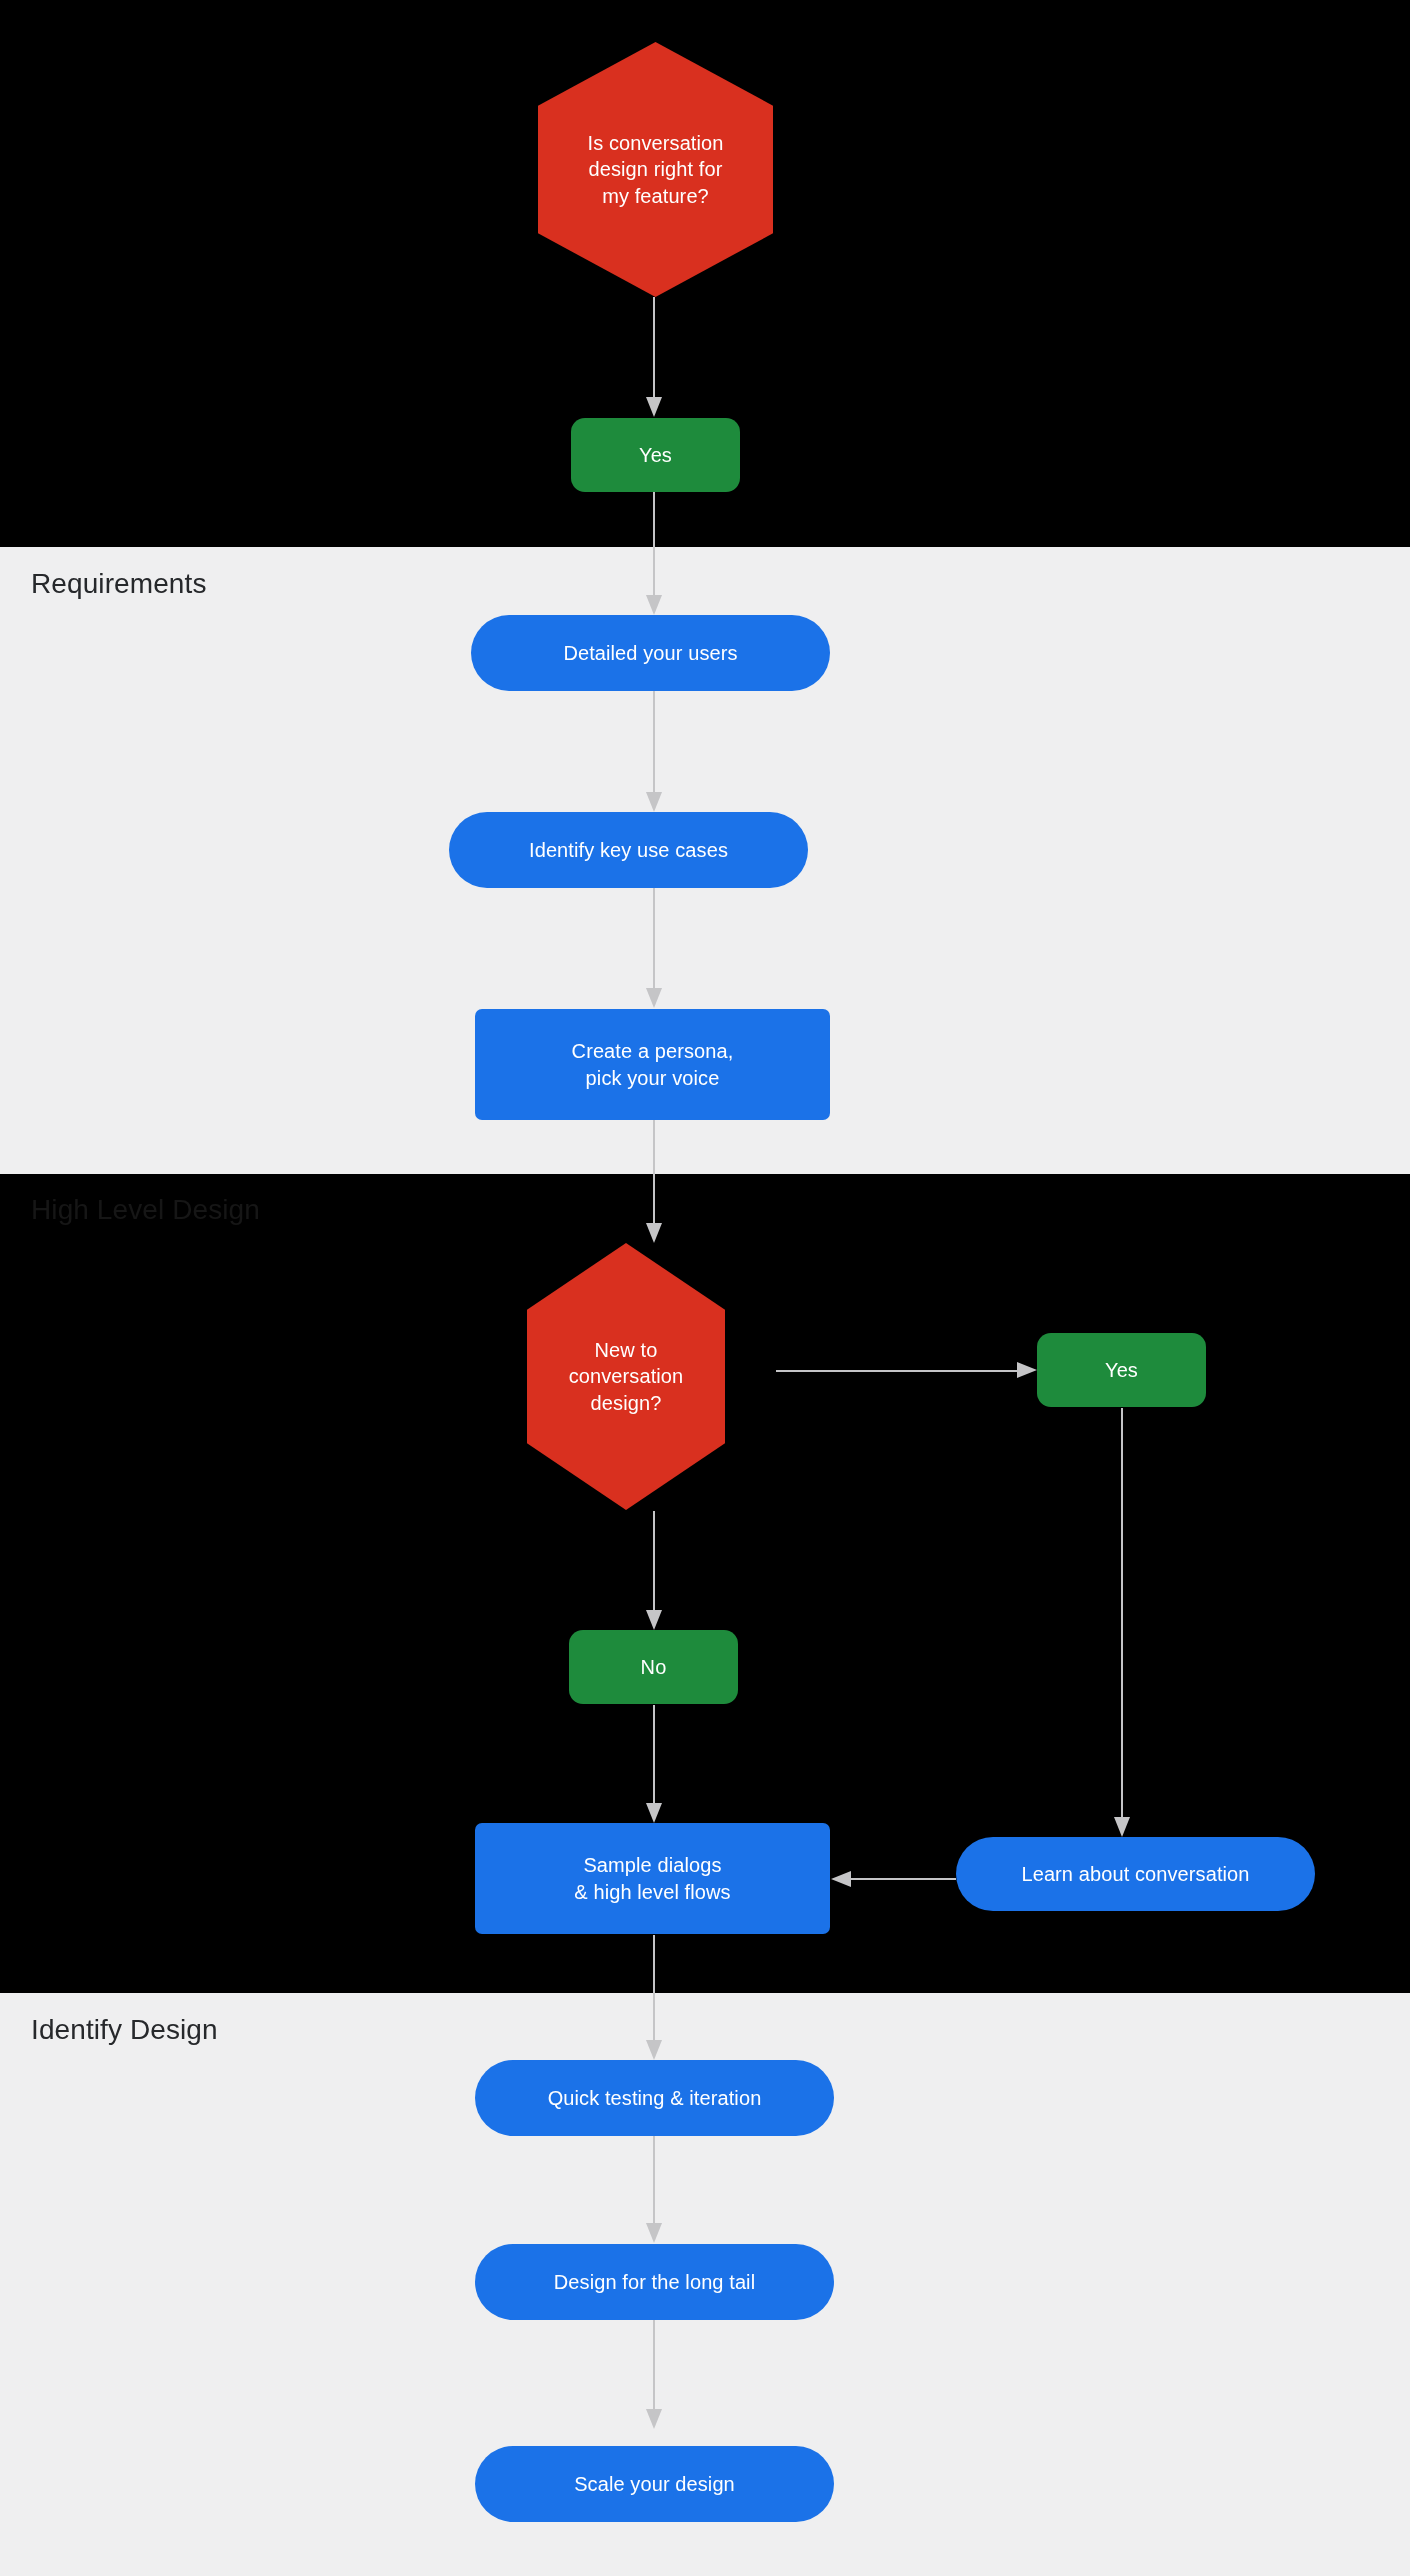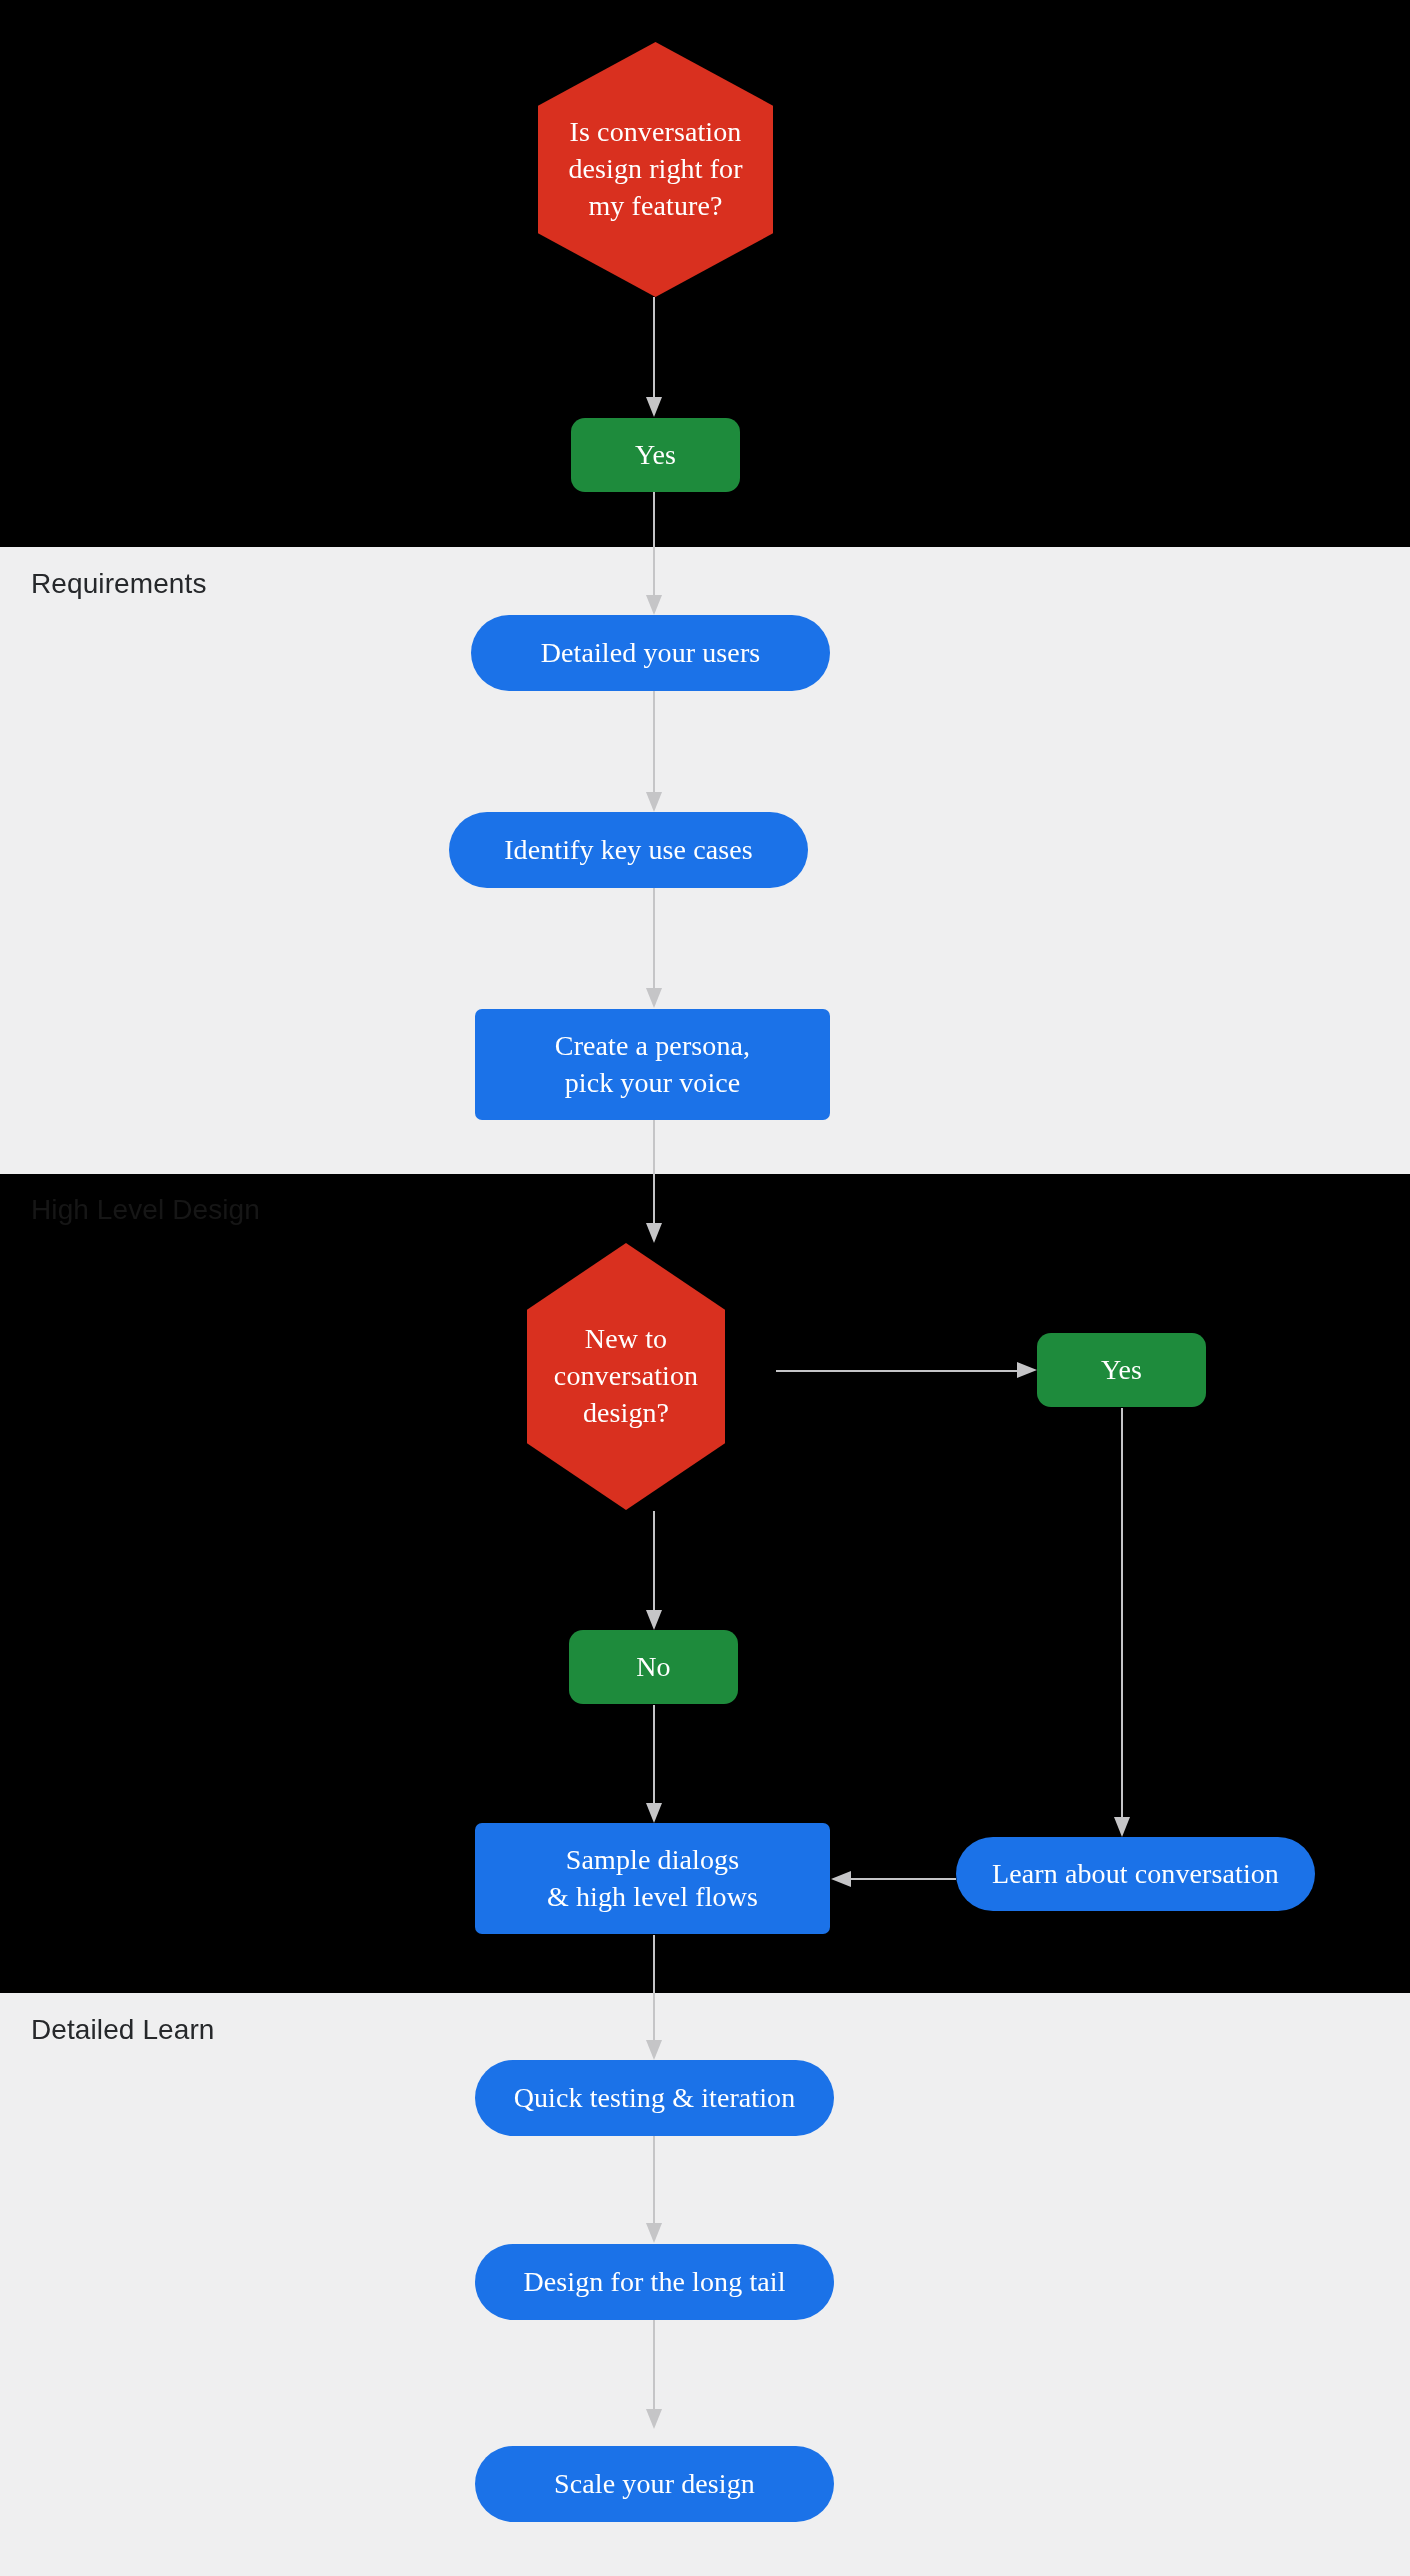--- a/index.html
+++ b/index.html
@@ -34,26 +34,25 @@
   .band-label.on-dark  { color:#161616; }  
 
   
   .node {
     position:absolute;
     display:flex;
     align-items:center;
     justify-content:center;
     text-align:center;
     color:#ffffff;
-    font-size:28px;
+    font-size:20px;
     line-height:1.32;
     letter-spacing:0.1px;
     white-space:pre-line;
     z-index:4;
-    font-family:Liberation Serif, serif;
   }
 
   
   .hex {
     background:#d9301f;
     clip-path:polygon(50% 0%, 100% 25%, 100% 75%, 50% 100%, 0% 75%, 0% 25%);
   }
 
   
   .green {
@@ -102,21 +101,21 @@
 <body>
 
 <div id="root">
   <div id="bands">
       <div class="band dark" style="top: 0px; height: 547px;"></div>
       <div class="band light" style="top: 547px; height: 626px;"></div>
       <div class="band-label on-light" style="top: 568px;">Requirements</div>
       <div class="band dark" style="top: 1174px; height: 819px;"></div>
       <div class="band-label on-dark" style="top: 1194px;">High Level Design</div>
       <div class="band light" style="top: 1993px; height: 583px;"></div>
-      <div class="band-label on-light" style="top: 2014px;">Detailed Learn</div>
+      <div class="band-label on-light" style="top: 2014px;">Identify Design</div>
     </div>
   <div id="connectors">
       <div>
         <div class="conn v" style="left: 653px; top: 297px; height: 102px;"></div>
         <div class="arrowhead down" style="left: 646px; top: 397px;"></div>
       </div>
       <div>
         <div class="conn v" style="left: 653px; top: 492px; height: 105px;"></div>
         <div class="arrowhead down" style="left: 646px; top: 595px;"></div>
       </div>

